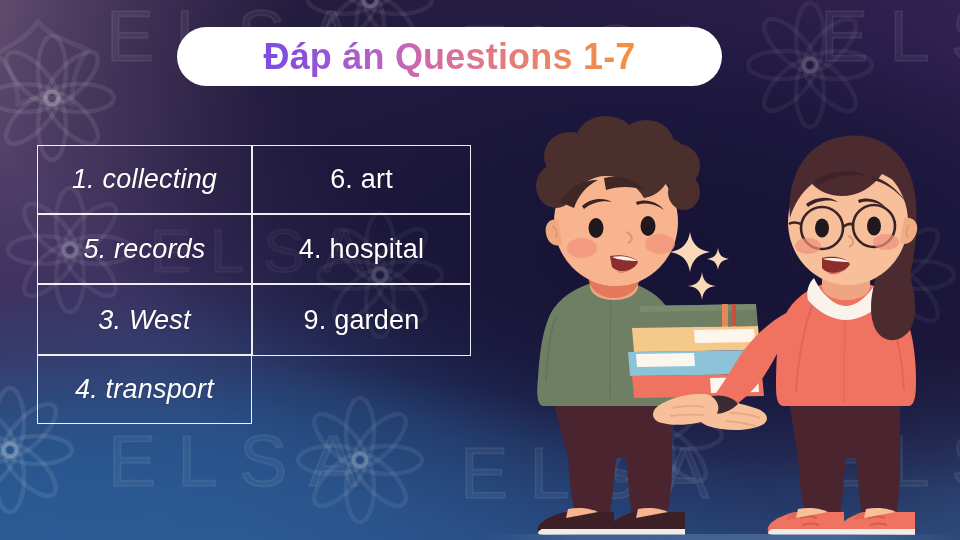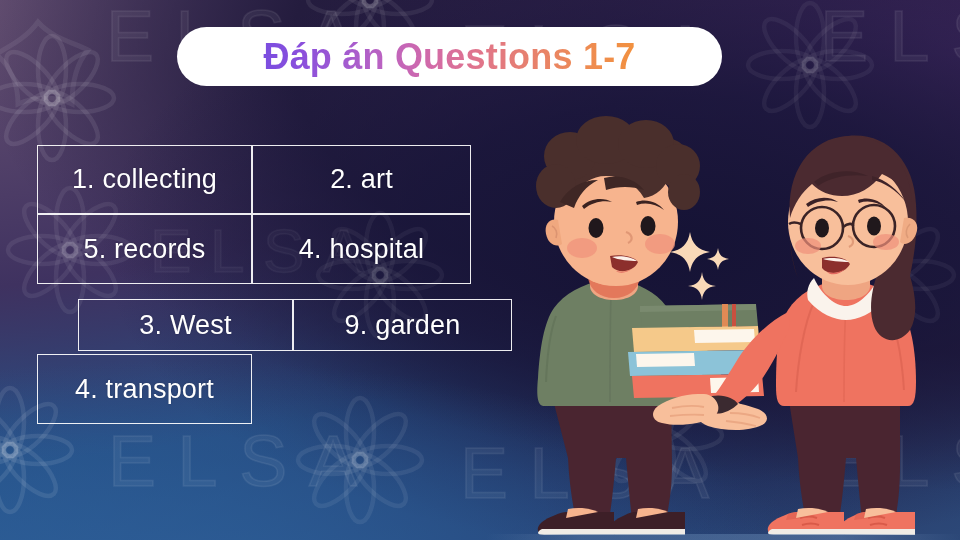--- a/index.html
+++ b/index.html
@@ -105,25 +105,25 @@
     border: 1.6px solid rgba(255,255,255,0.92);
     color: #ffffff;
     font-size: 27px;
     font-weight: 400;
     display: flex;
     align-items: center;
     justify-content: center;
     letter-spacing: 0.2px;
     text-shadow: 0 0 2px rgba(0,0,0,0.25);
   }
-  .col-left  { left: 0px;   width: 215px; }
+  .col-left  { left: 0px;   width: 215px; font-style: italic; }
   .col-right { left: 215px; width: 219px; }
   .row-0 { top: 0px;   height: 69px; }
   .row-1 { top: 69px;  height: 70px; }
-  .row-2 { top: 154px; height: 52px; margin-left: 41px; }
+  .row-2 { top: 139px; height: 72px; }
   .row-3 { top: 209px; height: 70px; }
 
   
   #illustration {
     position: absolute;
     left: 486px;
     top: 110px;
     width: 474px;
     height: 430px;
   }
@@ -320,21 +320,21 @@
     <div class="wm-text" style="left:860px; top:460px; font-size:72px;">ELSA</div>
     <div class="wm-text" style="left:190px; top:255px; font-size:62px; opacity:0.55;">ELSA</div>
   </div>
 
   <div id="title-pill">
     <span id="title-text">Đáp án Questions 1-7</span>
   </div>
 
   <div id="answer-table">
     <div class="cell col-left  row-0">1. collecting</div>
-    <div class="cell col-right row-0">2. art</div>
+    <div class="cell col-right row-0">6. art</div>
     <div class="cell col-left  row-1">5. records</div>
     <div class="cell col-right row-1">4. hospital</div>
     <div class="cell col-left  row-2">3. West</div>
     <div class="cell col-right row-2">9. garden</div>
     <div class="cell col-left  row-3">4. transport</div>
   </div>
 
   <div id="illustration">
     <svg width="474" height="430" viewBox="0 0 474 430" xmlns="http://www.w3.org/2000/svg">
 

